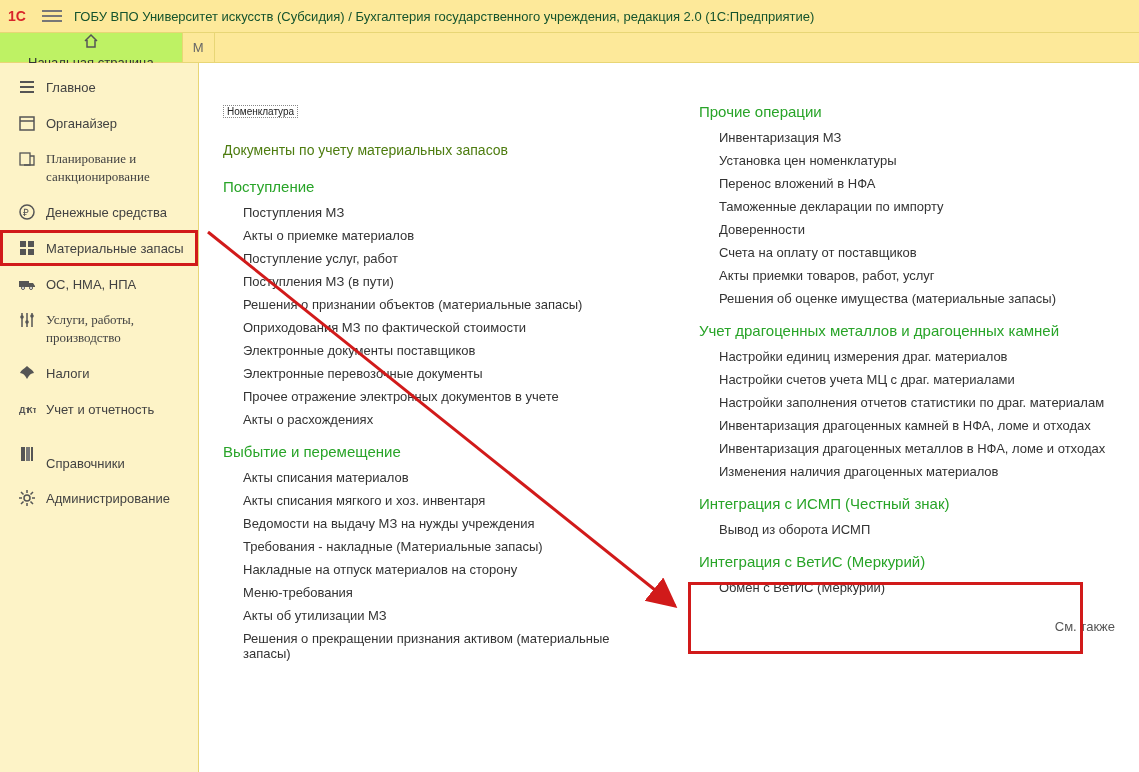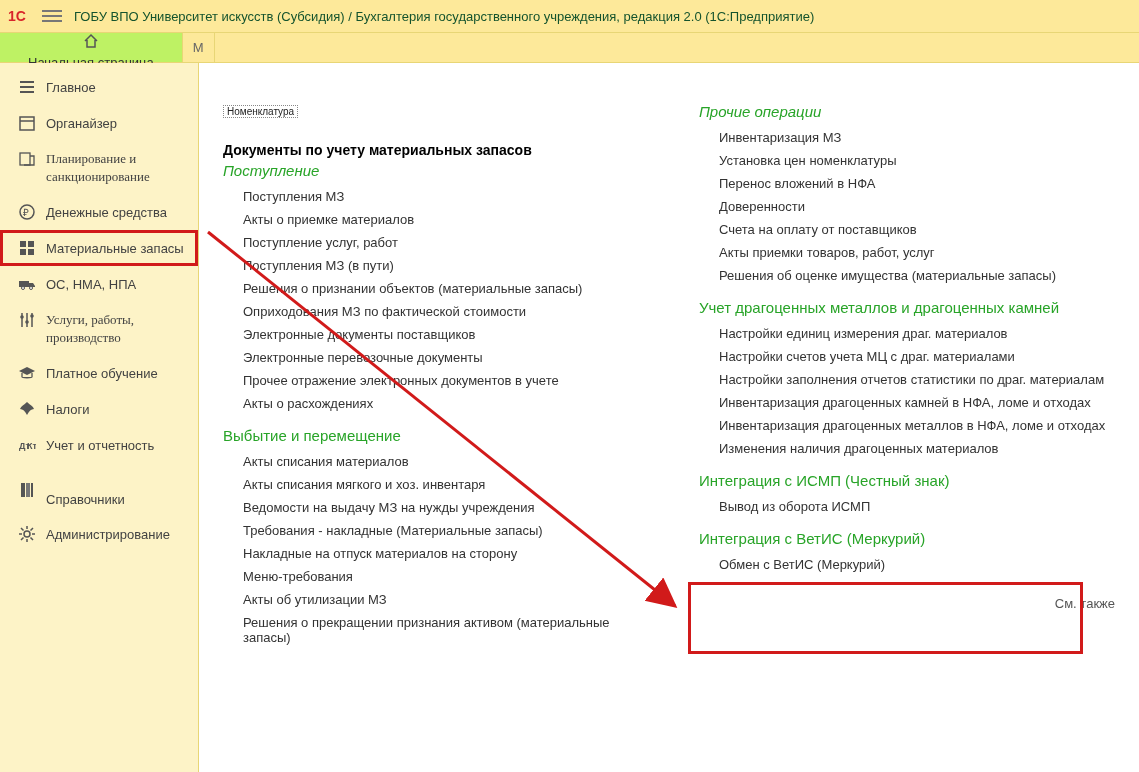--- a/index.html
+++ b/index.html
@@ -16,23 +16,23 @@
   .layout { display: flex; height: calc(772px - 58px); }
   .sidebar { width: 199px; background: #fdf3c7; border-right: 1px solid #e8d676; padding-top: 6px; }
   .nav-item { display: flex; align-items: center; gap: 10px; padding: 9px 12px 9px 18px; color: #424242; cursor: pointer; }
   .nav-item .icon { width: 18px; height: 18px; display: flex; align-items: center; justify-content: center; color: #555; }
   .nav-item.multiline { align-items: flex-start; }
   .nav-item.multiline .label { line-height: 1.35; font-family: Liberation Serif, serif; }
   .nav-item.active { outline: 3px solid #d11a1a; outline-offset: -3px; }
   .content { flex: 1; background: #fff; padding: 40px 24px 20px 24px; overflow: hidden; display: flex; gap: 60px; }
   .col { flex: 1; min-width: 0; }
   .hdr-box { display: inline-block; border: 1px dotted #888; padding: 0 3px; font-size: 10px; color: #222; margin-bottom: 24px; }
-  .subhdr { font-weight: bold; color: #000000; font-size: 14px; margin-bottom: 4px; }
+  .subhdr { font-weight: normal; color: #4d7c0f; font-size: 14px; margin-bottom: 20px; }
   .section-title { color: #28a428; font-size: 15px; margin: 16px 0 10px; }
-  .section-title.first { margin-top: 0; font-style: italic; }
+  .section-title.first { margin-top: 0; }
   .items { padding-left: 20px; display: flex; flex-direction: column; gap: 8px; }
   .item { color: #333; cursor: pointer; font-size: 13px; }
   .item.bold { font-weight: normal; }
   .footer-text { color: #555; margin-top: 24px; font-size: 13px; text-align: right; }
   .red-box { position: absolute; border: 3px solid #d11a1a; }
   .arrow-svg { position: absolute; pointer-events: none; }
   svg { display: block; }
 </style>
 </head>
 <body>
@@ -131,29 +131,20 @@
             <line x1="4" y1="2" x2="4" y2="16" stroke="#555" stroke-width="1.5"></line>
             <line x1="9" y1="2" x2="9" y2="16" stroke="#555" stroke-width="1.5"></line>
             <line x1="14" y1="2" x2="14" y2="16" stroke="#555" stroke-width="1.5"></line>
             <circle cx="4" cy="6" r="1.8" fill="#555"></circle>
             <circle cx="9" cy="11" r="1.8" fill="#555"></circle>
             <circle cx="14" cy="5" r="1.8" fill="#555"></circle>
           </svg>
         </span>
         <span class="label" style="white-space: pre-line;">Услуги, работы,
 производство</span>
-      </div>
-      <div class="nav-item">
-        <span class="icon">
-          <svg width="18" height="18" viewBox="0 0 18 18">
-            <path d="M9 3L17 7L9 11L1 7Z" fill="#555"></path>
-            <path d="M4 9V13C4 14 14 14 14 13V9" fill="none" stroke="#555" stroke-width="1.3"></path>
-          </svg>
-        </span>
-        <span class="label" style="white-space: pre-line;">Платное обучение</span>
       </div>
       <div class="nav-item">
         <span class="icon">
           <svg width="18" height="18" viewBox="0 0 18 18">
             <path d="M9 2C6 5 3 6 2 9C5 9 7 11 9 15C11 11 13 9 16 9C15 6 12 5 9 2Z" fill="#555"></path>
           </svg>
         </span>
         <span class="label" style="white-space: pre-line; text-align: center;">Налоги</span>
       </div>
       <div class="nav-item">
@@ -206,20 +197,21 @@
           <div class="item">Меню-требования</div>
           <div class="item">Акты об утилизации МЗ</div>
           <div class="item">Решения о прекращении признания активом (материальные запасы)</div>
         </div></div>
     <div class="col" id="rightcol">
         <div class="section-title first">Прочие операции</div>
         <div class="items">
           <div class="item bold">Инвентаризация МЗ</div>
           <div class="item">Установка цен номенклатуры</div>
           <div class="item">Перенос вложений в НФА</div>
+          <div class="item">Таможенные декларации по импорту</div>
           <div class="item">Доверенности</div>
           <div class="item">Счета на оплату от поставщиков</div>
           <div class="item">Акты приемки товаров, работ, услуг</div>
           <div class="item">Решения об оценке имущества (материальные запасы)</div>
         </div>
         <div class="section-title">Учет драгоценных металлов и драгоценных камней</div>
         <div class="items">
           <div class="item">Настройки единиц измерения драг. материалов</div>
           <div class="item">Настройки счетов учета МЦ с драг. материалами</div>
           <div class="item">Настройки заполнения отчетов статистики по драг. материалам</div>

